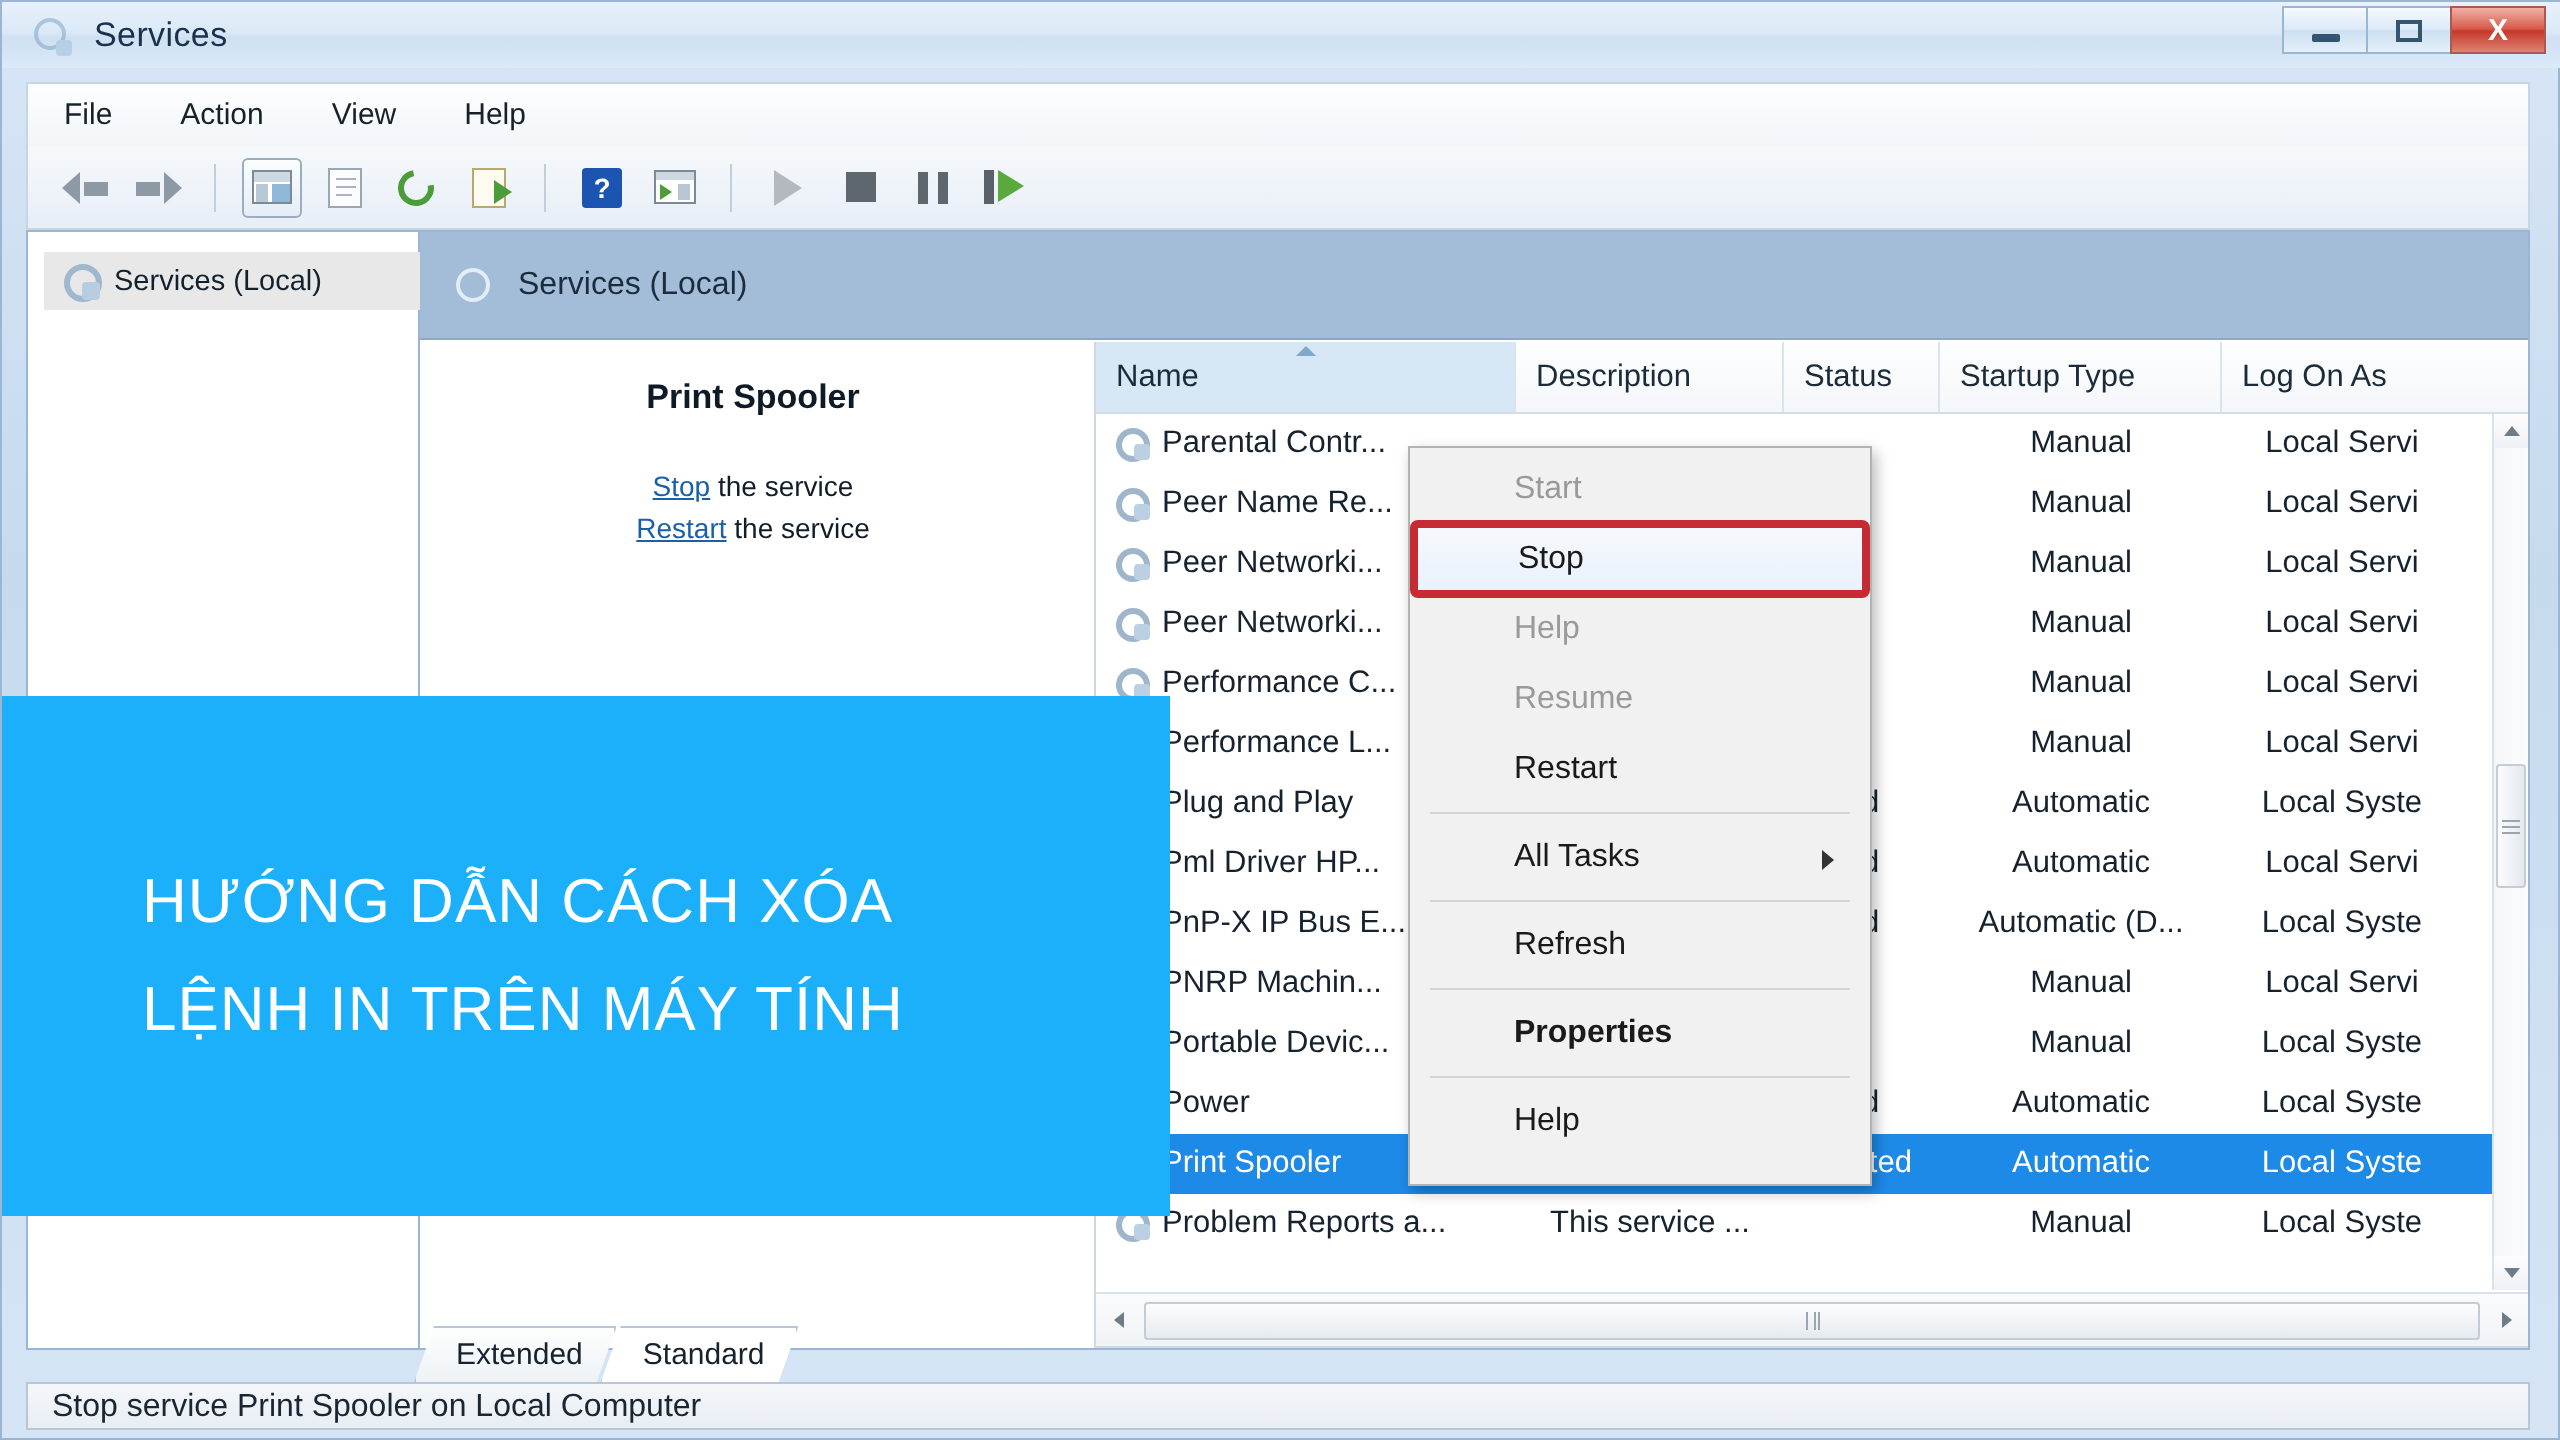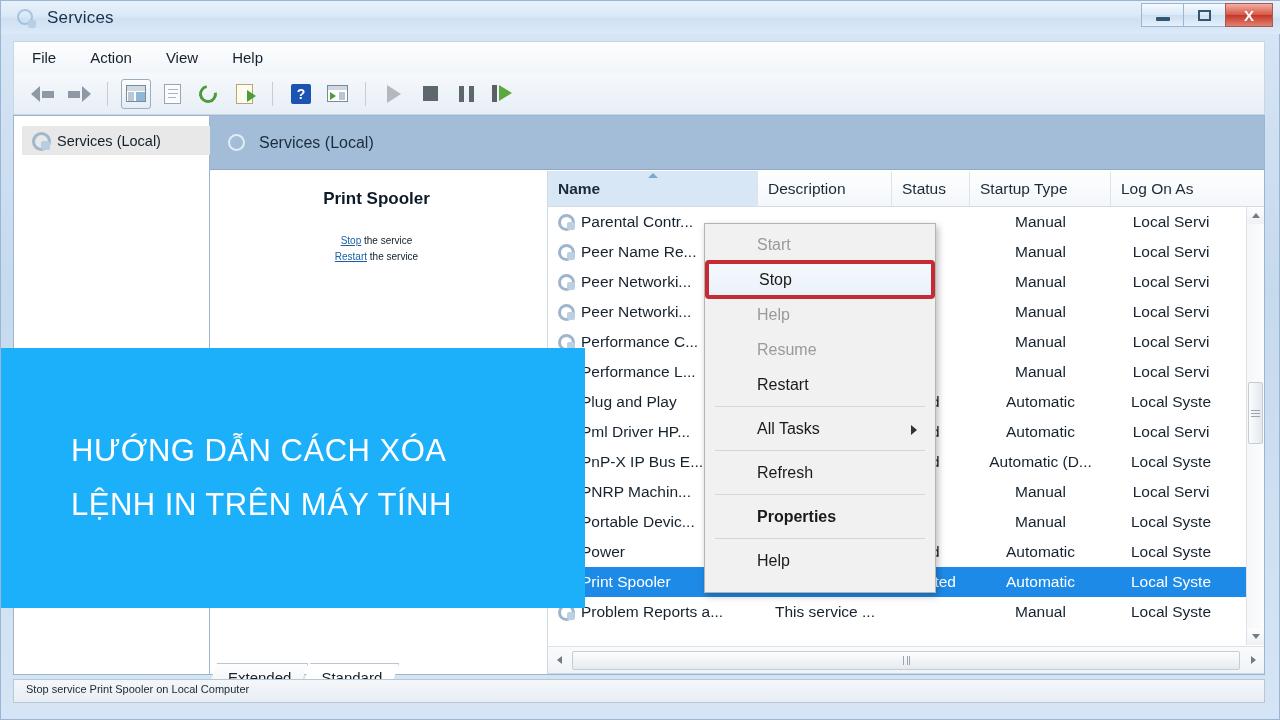--- a/index.html
+++ b/index.html
@@ -132,40 +132,40 @@
     border-bottom:1px solid #8fa9c4;
   }
   .rp-header .circ{width:17px;height:17px;border:2.5px solid #e3edf6;border-radius:50%;}
   .rp-header .ttl{font-size:16px;color:#1b2c3d;}
 
   .rp-body{ position:absolute; left:0; top:55px; right:0; bottom:0; display:flex;}
   .detail{
     width:337px; padding:18px 14px 0 10px; background:#fff;
   }
   .detail h2{margin:0 0 26px 0; font-size:17px; font-weight:bold; color:#0e1b27;}
-  .detail a{display:block; font-size:10px; color:#101d29; margin-bottom:5px; text-decoration:none;}
+  .detail a{display:block; font-size:14px; color:#101d29; margin-bottom:5px; text-decoration:none;}
   .detail a u{color:#1b5fa8; text-decoration:underline;}
 
   
   .listwrap{
     flex:1; position:relative; background:#fff;
     border:1px solid #cfd9e2; border-top:none; border-right:none;
     overflow:hidden;
   }
   .colhdr{
     position:absolute; left:0; top:0; right:0; height:36px; display:flex;
     background:linear-gradient(to bottom,#fdfefe,#f4f7fa);
     border-bottom:1px solid #d4dde6;
   }
   .ch{
     display:flex; align-items:center; padding-left:10px;
     font-size:15.5px; color:#1b2b3a; border-right:1px solid #dbe3eb;
     position:relative;
   }
-  .ch.sorted{background:#d7e7f5;font-weight:bold;}
+  .ch.sorted{background:#d7e7f5;}
   .ch .sortmark{
     position:absolute; left:50%; top:2px; margin-left:-5px;
     width:0;height:0;border-left:5px solid transparent;border-right:5px solid transparent;border-bottom:5px solid #7fa8cb;
   }
   .rows{position:absolute; left:0; top:36px; right:18px; bottom:28px; overflow:hidden;}
   .row{
     display:flex; align-items:center; height:30px; font-size:15.5px; color:#16222e;
   }
   .row.sel{ background:#1e8ae8; color:#fff;}
   .c-name{width:210px; display:flex;align-items:center;gap:6px;padding-left:10px;overflow:hidden;white-space:nowrap;}
@@ -225,24 +225,24 @@
     height:28px; padding:0 16px 0 20px; display:flex;align-items:center;
     font-size:15px;color:#16222e;
     background:linear-gradient(to bottom,#fdfefe,#eef2f6);
     border:1px solid #b9c6d3; border-bottom:none;
     clip-path:polygon(10px 0,100% 0,calc(100% - 10px) 100%,0 100%);
     margin-right:-8px;
   }
   .tab.active{ background:#ffffff; }
 
   .statusbar{
-    position:absolute;left:12px;bottom:16px;width:1252px;height:24px;
+    position:absolute;left:12px;bottom:4px;width:1252px;height:24px;
     background:linear-gradient(to bottom,#f4f7fa,#e9eef4);
     border:1px solid #b9c6d3;
-    font-size:11px;color:#1a2733; padding:3px 0 0 12px; overflow:hidden;
+    font-size:16px;color:#1a2733; padding:3px 0 0 12px; overflow:hidden;
   }
 
   
   .ctxmenu{
     position:absolute; left:703px; top:222px; width:232px; height:370px;
     background:#f1f1f1; border:1px solid #b3b3b3;
     box-shadow:2px 3px 7px rgba(0,0,0,.28);
     padding:3px 0;
   }
   .ctxmenu .ci{

